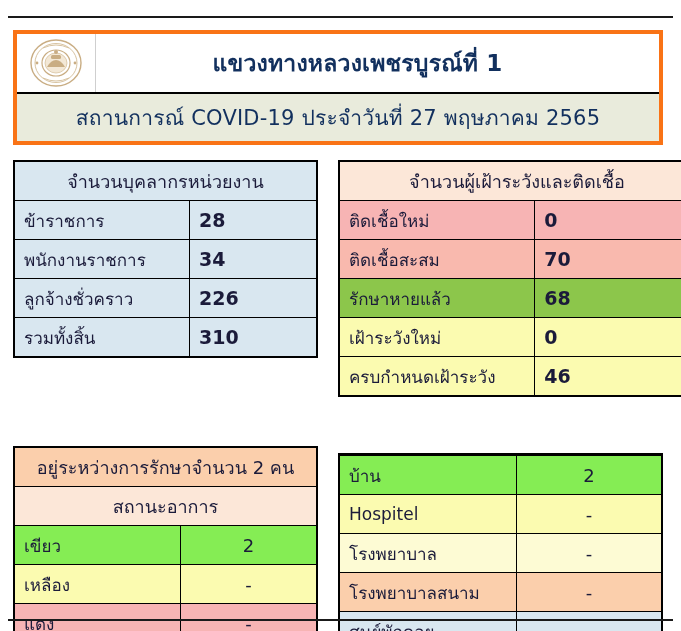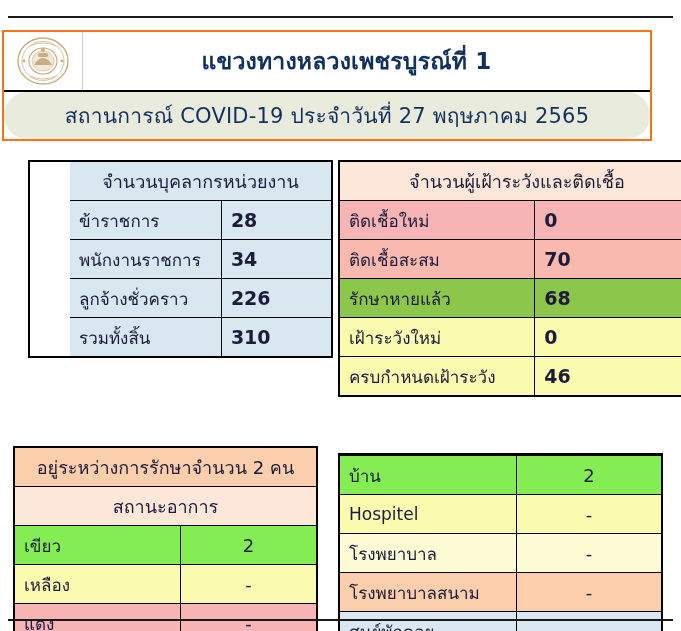--- a/index.html
+++ b/index.html
@@ -31,24 +31,24 @@
     left: 8px;
     top: 619px;
     width: 665px;
     height: 2px;
     background: #1a1a1a;
   }
 
   
   #header-card {
     position: absolute;
-    left: 2px;
+    left: 13px;
     top: 30px;
     width: 650px;
-    border: 2px solid #f97316;
+    border: 4px solid #f97316;
     box-sizing: border-box;
     background: #ffffff;
   }
   #title-row {
     display: flex;
     align-items: stretch;
     height: 58px;
     border-bottom: 2px solid #000000;
     background: #ffffff;
   }
@@ -74,21 +74,20 @@
   }
   #subtitle-row {
     height: 47px;
     background: #e9ebdc;
     display: flex;
     align-items: center;
     justify-content: center;
     font-size: 21px;
     color: #12305e;
     letter-spacing: 0.2px;
-    border-radius: 23px;
   }
 
   
   .panel {
     position: absolute;
     border: 2px solid #000000;
     box-sizing: border-box;
     background: #ffffff;
   }
   .panel table {
@@ -113,21 +112,21 @@
     font-size: 18px;
   }
   .panel td.label { text-align: left; }
   .panel td.value { font-weight: bold; font-size: 19px; }
   .panel td.value-plain { text-align: center; font-weight: normal; font-size: 18px; }
   .edge-l { border-left: none !important; }
   .edge-r { border-right: none !important; }
   .edge-b { border-bottom: none !important; }
 
   
-  #panel-staff      { left: 28px;  top: 160px; width: 305px; padding-left: 40px; }
+  #panel-staff      { left: 13px;  top: 160px; width: 305px; }
   #panel-cases      { left: 338px; top: 160px; width: 358px; }
   #panel-treatment  { left: 13px;  top: 446px; width: 305px; }
   #panel-location   { left: 338px; top: 453px; width: 325px; }
 
   #panel-staff col.c1      { width: 58%; }
   #panel-cases col.c1      { width: 55%; }
   #panel-treatment col.c1  { width: 55%; }
   #panel-location col.c1   { width: 55%; }
 
   

